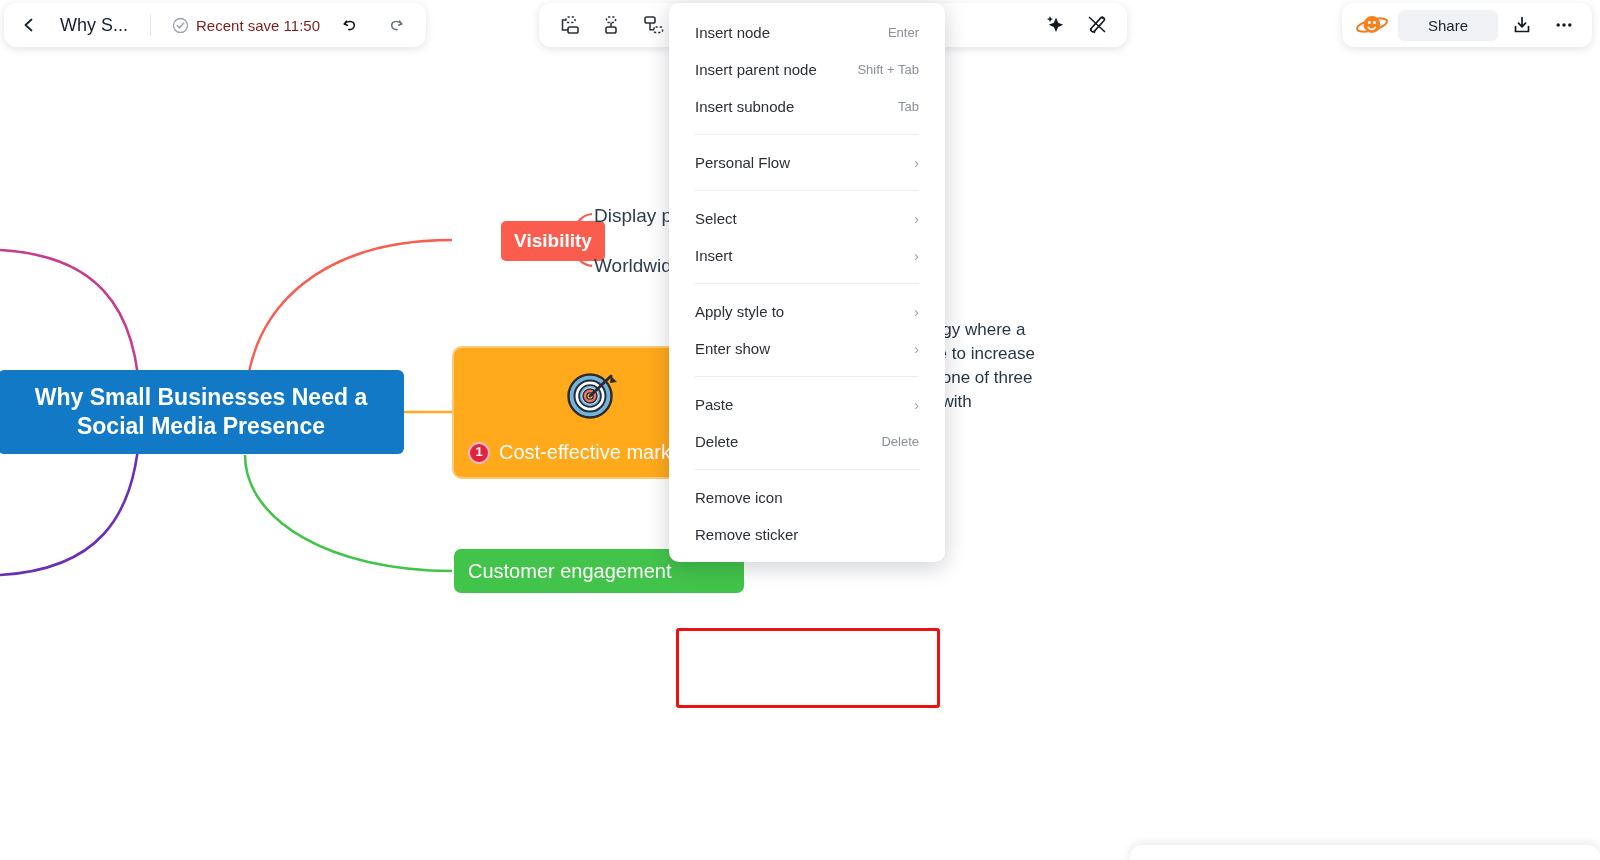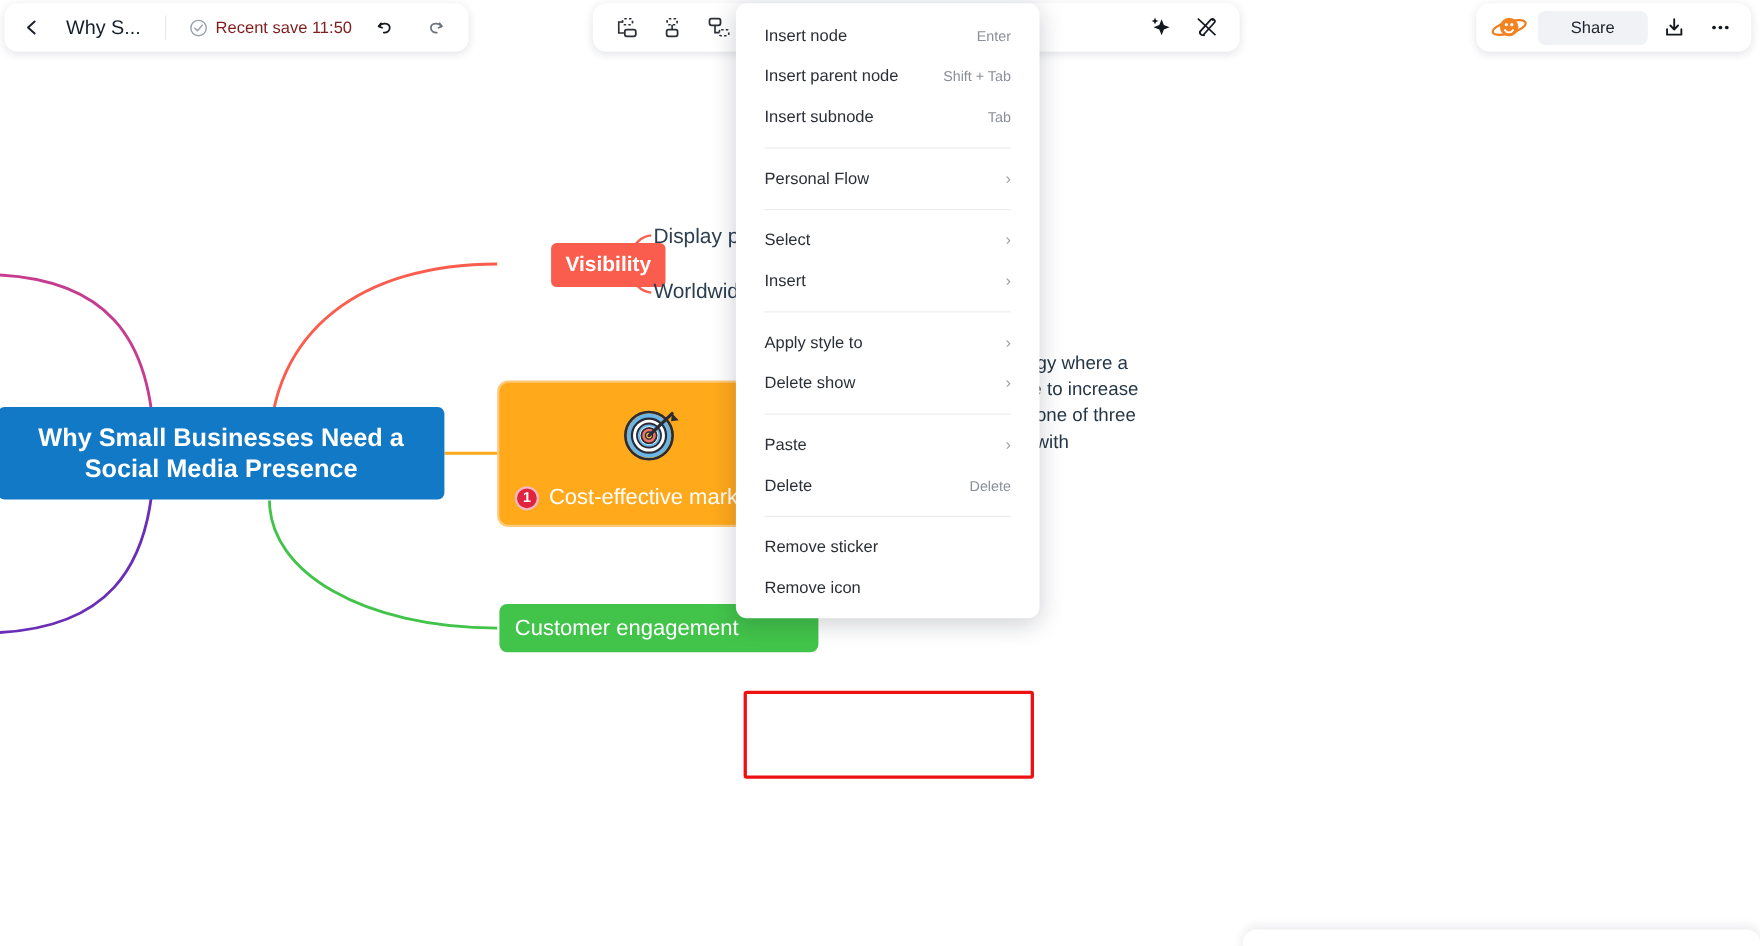--- a/index.html
+++ b/index.html
@@ -370,45 +370,45 @@
       <span class="chev">›</span>
     </div>
 
     <div class="sep"></div>
 
     <div class="mi">
       <span>Apply style to</span>
       <span class="chev">›</span>
     </div>
     <div class="mi">
-      <span>Delete show</span>
+      <span>Enter show</span>
       <span class="chev">›</span>
     </div>
 
     <div class="sep"></div>
 
     <div class="mi">
       <span>Paste</span>
       <span class="chev">›</span>
     </div>
     <div class="mi">
       <span>Delete</span>
       <span class="accel">Delete</span>
     </div>
 
     <div class="sep"></div>
 
     <div class="mi">
+      <span>Remove icon</span>
+      <span class="accel"></span>
+    </div>
+    <div class="mi">
       <span>Remove sticker</span>
       <span class="accel"></span>
     </div>
-    <div class="mi">
-      <span>Remove icon</span>
-      <span class="accel"></span>
-    </div>
 
   </div>
 
   <div id="highlight-box"></div>
 
   <div id="bottom-panel"></div>
 
 </div>
 
 </body></html>

